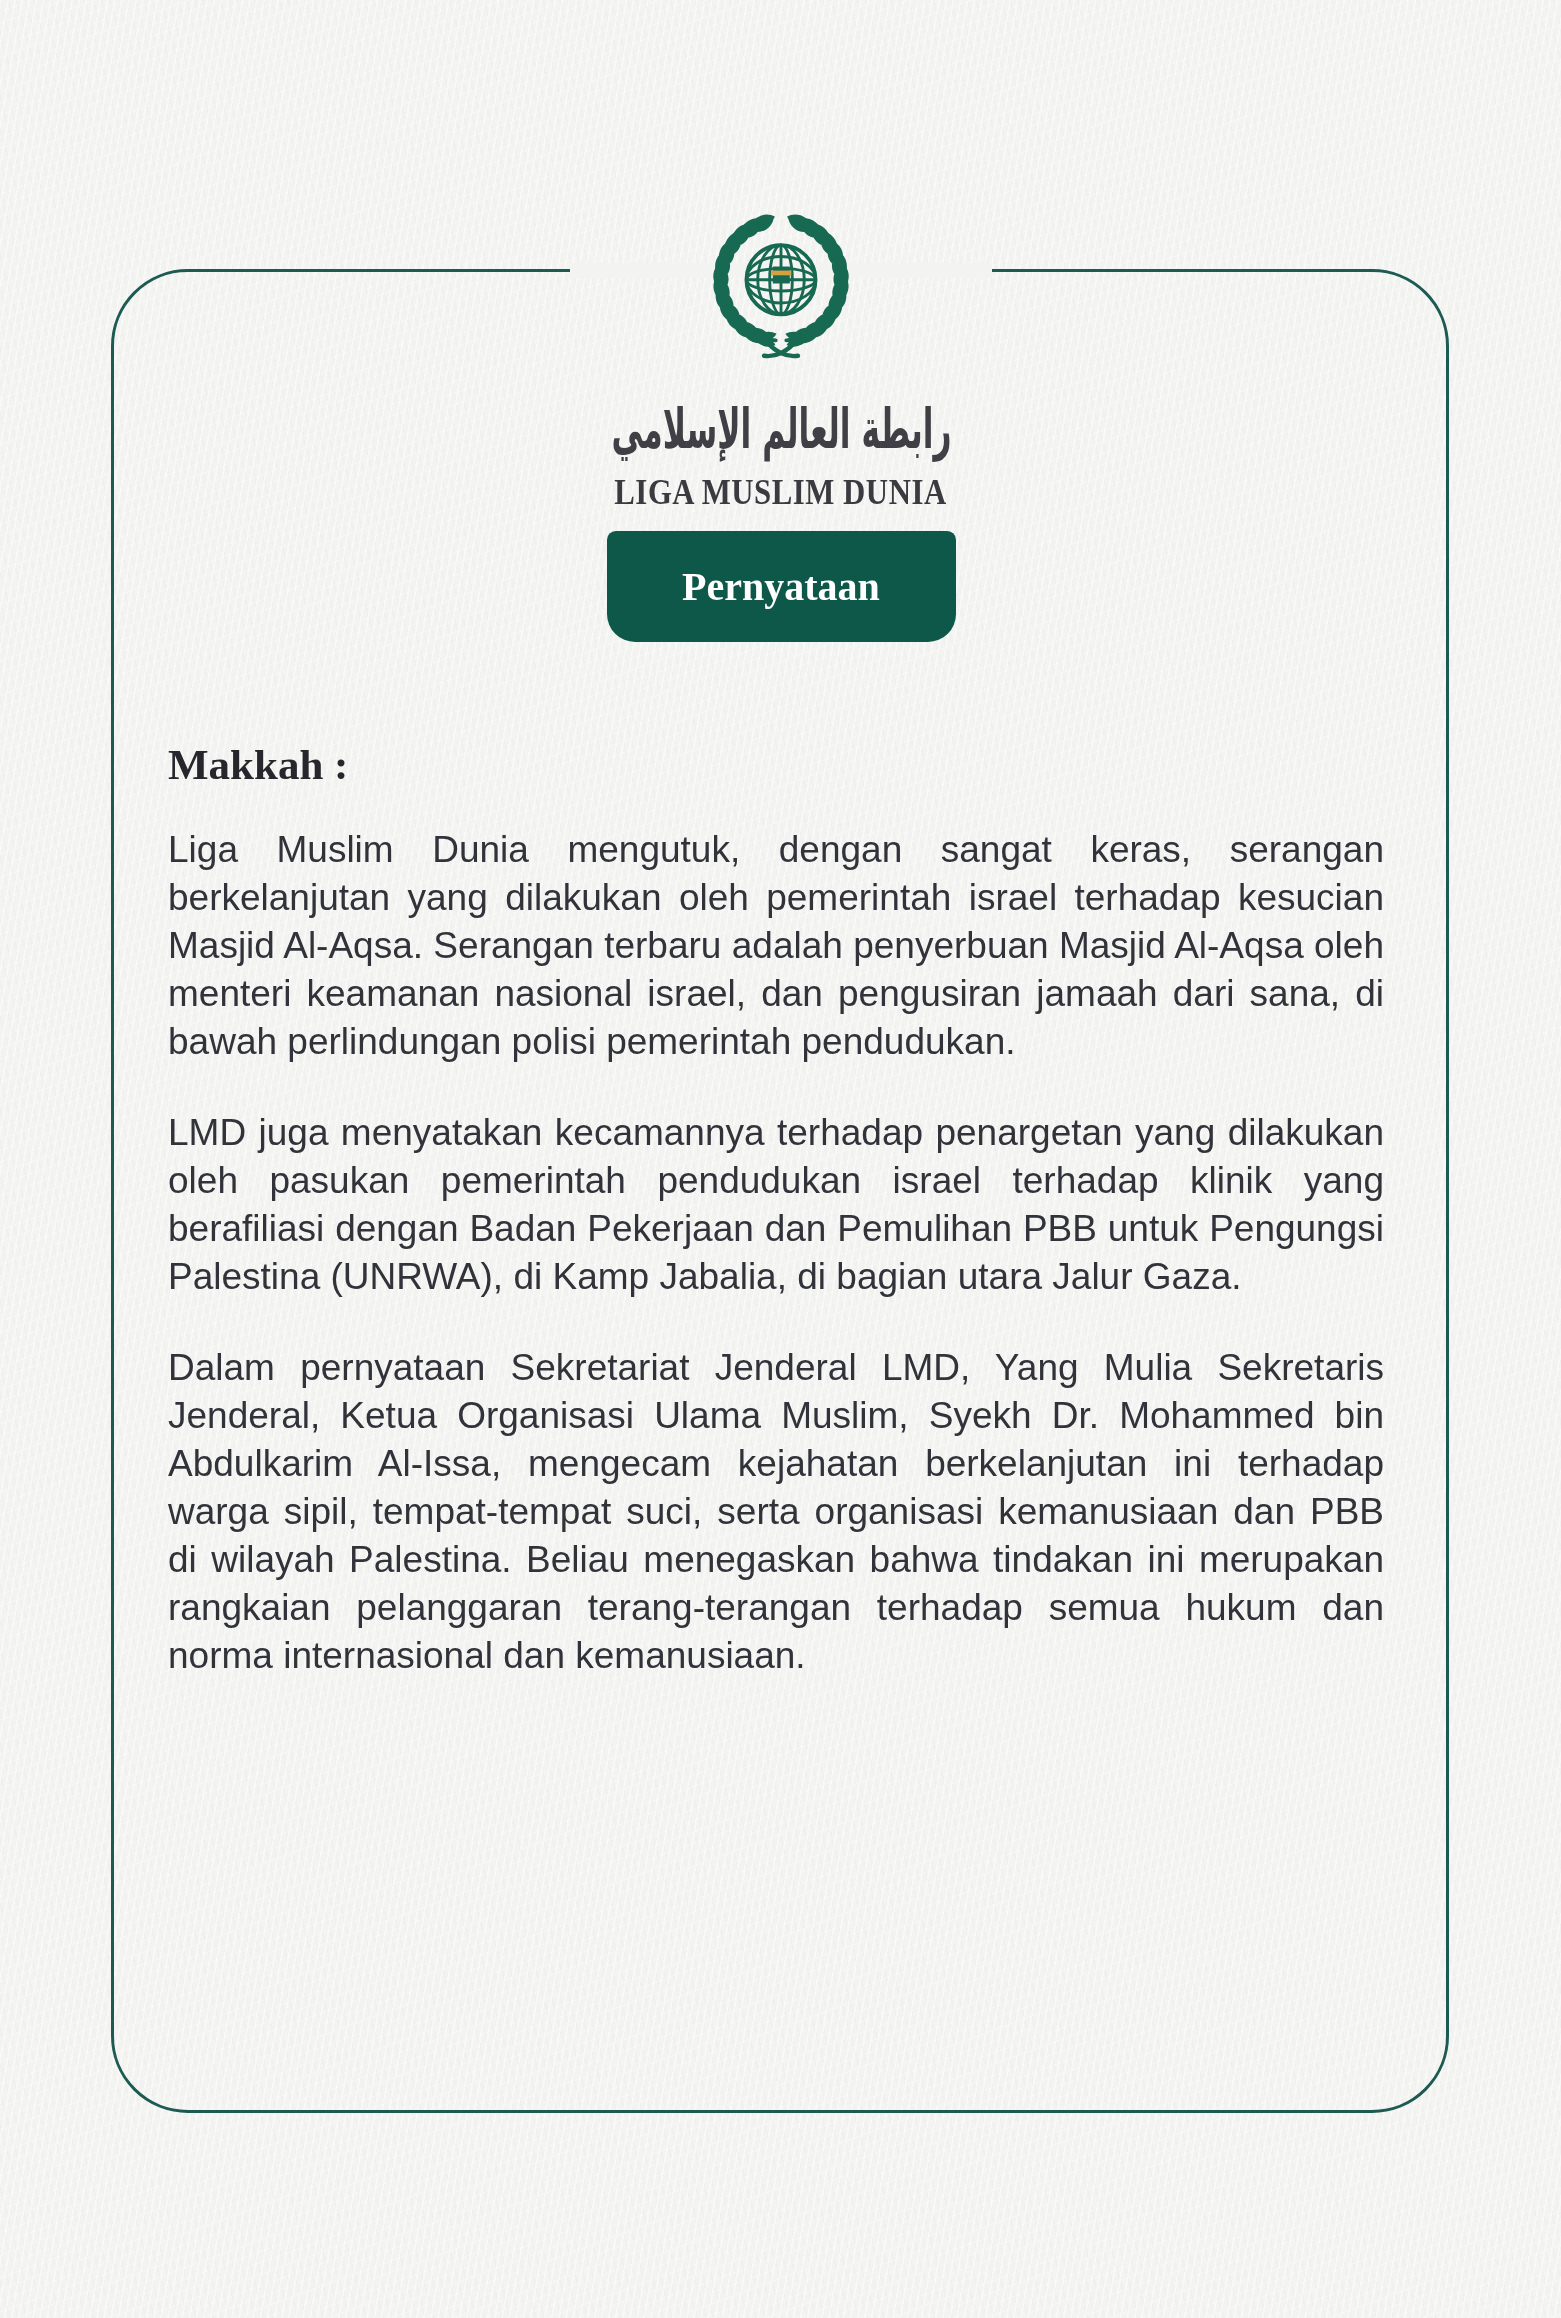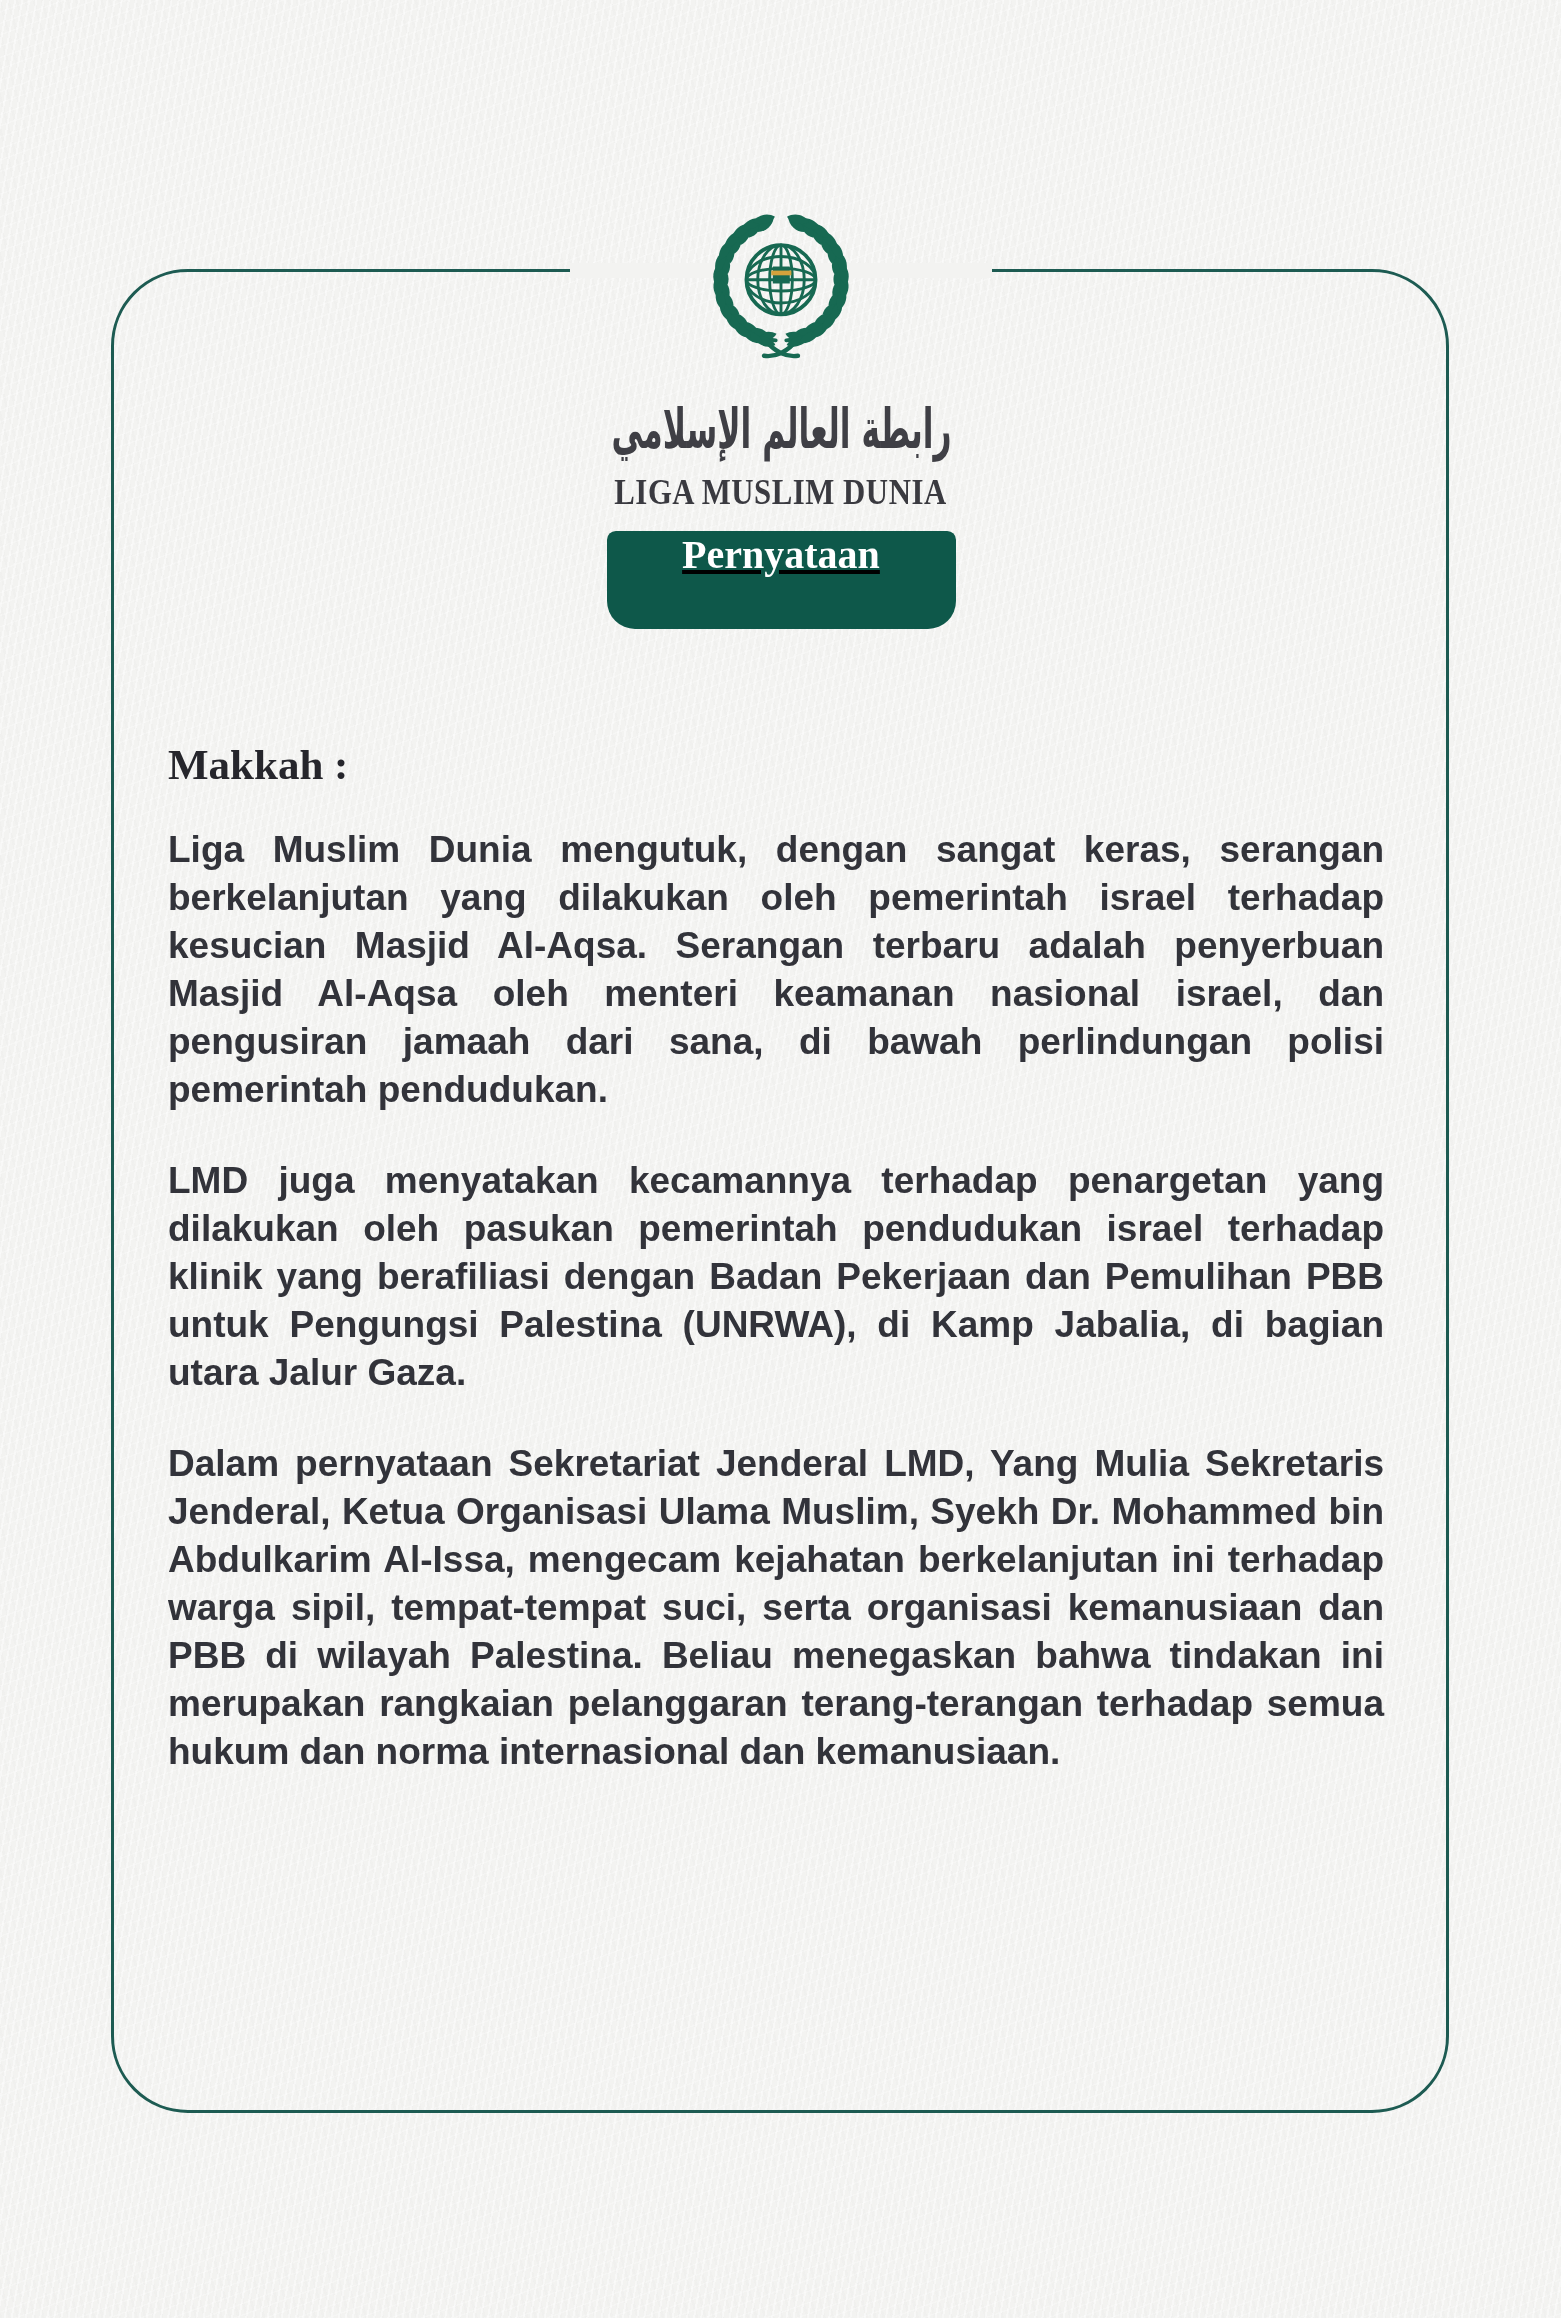--- a/index.html
+++ b/index.html
@@ -42,21 +42,20 @@
     line-height:1;
     color:var(--heading);
     margin:0 0 40px 0;
   }
   .para{
     font-size:37px;
     line-height:48px;
     color:var(--text);
     text-align:justify;
     margin:0 8px 43px 0;
-    font-weight:bold;
   }
   .para:last-child{margin-bottom:0;}
   
   .border-gap{
     position:absolute;
     left:570px; top:263px;
     width:422px; height:15px;
     background:var(--background);
     z-index:1;
   }
@@ -80,26 +79,26 @@
     font-weight:bold;
     font-size:35px;
     line-height:1;
     letter-spacing:0.6px;
     color:var(--name-color);
     transform:scaleX(.88);
   }
   .badge{
     position:absolute;
     left:calc(50% - 174px); top:531px;
-    width:349px; height:98px;
+    width:349px; height:111px;
     background:var(--badge-background);
     border-radius:8.8px 8.8px 28px 28px;
     display:flex;
+    align-items:center;
     justify-content:center;
-    text-decoration:underline;
   }
   .badge-label{
     font-family:"Liberation Serif", serif;
     font-weight:bold;
     font-size:40px;
     color:#ffffff;
   }
 </style>
 </head>
 <body>

